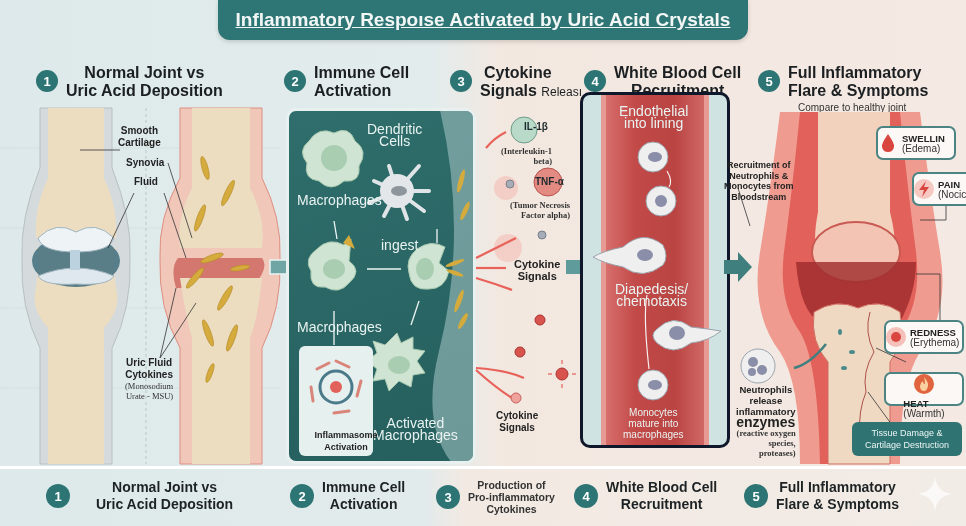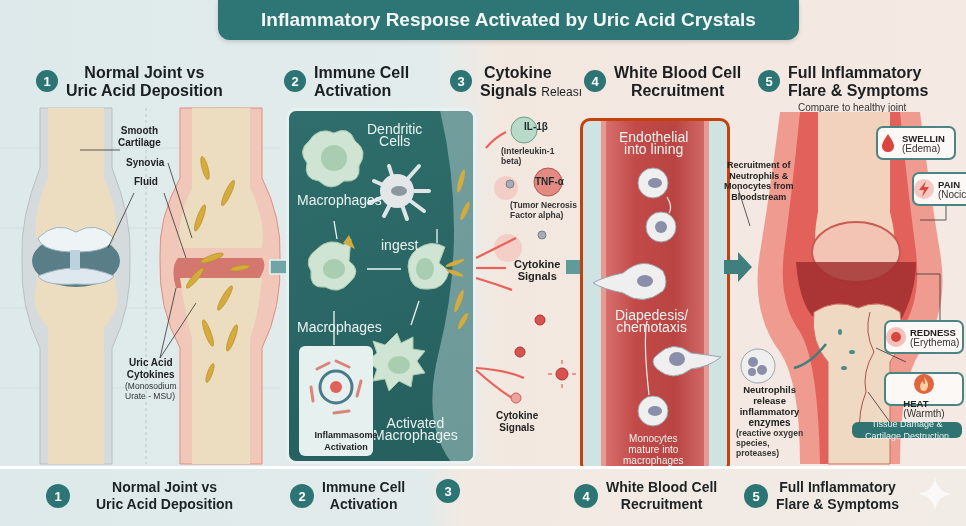--- a/index.html
+++ b/index.html
@@ -5,63 +5,64 @@
   * { box-sizing: border-box; margin: 0; padding: 0; }
   html, body { width: 966px; height: 526px; overflow: hidden; }
   body {
     font-family: "Liberation Sans", sans-serif;
     background: linear-gradient(90deg, #dde9ea 0%, #e3ecec 45%, #f3e8e0 52%, #f4e9e3 100%);
     position: relative;
     color: #1d2b2e;
   }
   .abs { position: absolute; }
   .title-bar {
-    left: 218px; top: 0; width: 581px; height: 40px;
+    left: 218px; top: 0; width: 530px; height: 40px;
     background: #2e7675; border-radius: 0 0 12px 12px;
     color: #f2f7f6; font-weight: bold; font-size: 19px;
     display: flex; align-items: center; justify-content: center;
     box-shadow: 0 2px 4px rgba(0,0,0,0.15);
+    text-decoration: underline;
   }
   .step-head { display: flex; align-items: flex-start; gap: 8px; }
   .num {
     width: 22px; height: 22px; border-radius: 50%; background: #2d7574; color: #fff;
     font-size: 13px; font-weight: bold; display: flex; align-items: center; justify-content: center;
     flex-shrink: 0; margin-top: 6px;
   }
   .step-title { font-size: 16px; font-weight: bold; line-height: 18px; color: #1b1f21; text-align: center; }
   .step-sub { font-size: 12px; font-weight: normal; }
   .lbl { font-size: 10px; font-weight: bold; color: #222; text-align: center; line-height: 12px; }
-  .lbl-sm { font-size: 8.5px; color: #333; text-align: left; line-height: 10px; }
+  .lbl-sm { font-size: 8.5px; color: #333; text-align: right; line-height: 10px; font-family: Liberation Serif, serif; }
   .white-lbl { color: #e9f3f1; font-size: 14px; text-align: center; line-height: 12px; }
   .panel-teal {
     left: 286px; top: 108px; width: 190px; height: 356px;
     background: linear-gradient(160deg, #2f6e6c, #255f5e);
     border-radius: 10px; border: 3px solid #e8f1f0;
     overflow: hidden;
   }
   .vessel-box {
-    left: 580px; top: 118px; width: 150px; height: 356px;
-    background: #cfe3e3; border-radius: 10px; border: 3px solid #c2410c;
+    left: 580px; top: 92px; width: 150px; height: 356px;
+    background: #cfe3e3; border-radius: 10px; border: 3px solid #0f172a;
     overflow: hidden;
   }
   .vessel {
     position: absolute; left: 18px; top: 0; width: 108px; height: 100%;
     background: linear-gradient(90deg, #d76f6c, #c24a48 30%, #b94442 70%, #d06866);
     border-left: 5px solid #e79a94; border-right: 5px solid #e79a94;
   }
   .symptom {
     position: absolute; width: 80px; height: 34px; background: #fbf8f5;
     border: 2px solid #4b8483; border-radius: 7px;
     display: flex; align-items: center; gap: 4px; padding: 0 0;
   }
   .symptom .ic { width: 20px; height: 20px; border-radius: 50%; flex-shrink: 0; display: flex; align-items: center; justify-content: center; color: #fff; font-size: 12px; }
   .symptom .t1 { font-size: 9.5px; font-weight: bold; color: #222; line-height: 11px; }
   .symptom .t2 { font-size: 10px; color: #333; line-height: 10px; }
   .tissue-badge {
-    left: 852px; top: 422px; width: 110px; height: 16px; background: #2f7473; color: #eaf4f3;
+    left: 852px; top: 422px; width: 110px; height: 34px; background: #2f7473; color: #eaf4f3;
     border-radius: 6px; font-size: 9px; text-align: center; line-height: 12px;
     display: flex; align-items: center; justify-content: center;
   }
   .footer {
     left: 0; top: 466px; width: 966px; height: 60px;
     border-top: 3px solid #fff;
     background: linear-gradient(90deg, #dde9ea 0%, #e2ebeb 44%, #f2e9e2 48%, #f2ece6 100%);
   }
   .footer-item { position: absolute; top: 10px; display: flex; align-items: center; gap: 8px; }
   .footer-item .num { margin-top: 0; width: 24px; height: 24px; }
@@ -159,21 +160,21 @@
     <line x1="160" y1="250" x2="196" y2="195"></line>
   </g>
 </svg>
 <div class="abs lbl" style="left:118px; top:125px;">
   <div>Smooth</div>
   <div>Cartilage</div>
 </div>
 <div class="abs lbl" style="left:126px; top:157px;">Synovia</div>
 <div class="abs lbl" style="left:134px; top:176px;">Fluid</div>
 <div class="abs" style="left:125px; top:357px; text-align:center;">
-  <div class="lbl">Uric Acid</div>
+  <div class="lbl">Uric Fluid</div>
   <div class="lbl">Cytokines</div>
   <div class="lbl-sm">(Monosodium</div>
   <div class="lbl-sm">Urate - MSU)</div>
 </div>
 
 <svg class="abs" style="left:270px; top:250px;" width="40" height="34">
   <path d="M0 10 L20 10 L20 2 L36 17 L20 32 L20 24 L0 24 Z" fill="#6fa6a5" stroke="#eaf3f2" stroke-width="1.5"></path>
 </svg>
 
 <div class="abs panel-teal">
@@ -394,21 +395,21 @@
 <div class="abs lbl" style="left:724px; top:160px; font-size:9px; line-height:10.5px;">
   <div>Recruitment of</div>
   <div>Neutrophils &amp;</div>
   <div>Monocytes from</div>
   <div>Bloodstream</div>
 </div>
 <div class="abs" style="left:736px; top:384px; text-align:center;">
   <div class="lbl" style="font-size:9.5px; line-height:11px;">Neutrophils</div>
   <div class="lbl" style="font-size:9.5px; line-height:11px;">release</div>
   <div class="lbl" style="font-size:9.5px; line-height:11px;">inflammatory</div>
-  <div class="lbl" style="font-size:10px; line-height:11px;">enzymes</div>
+  <div class="lbl" style="font-size:14px; line-height:11px;">enzymes</div>
   <div class="lbl-sm" style="font-weight:bold;">(reactive oxygen</div>
   <div class="lbl-sm" style="font-weight:bold;">species,</div>
   <div class="lbl-sm" style="font-weight:bold;">proteases)</div>
 </div>
 
 <div class="symptom" style="left:876px; top:126px;">
   <span class="ic" style="background:transparent;">
     <svg width="14" height="18">
         <path d="M7 0 Q14 10 13 13 Q12 18 7 18 Q2 18 1 13 Q0 10 7 0 Z" fill="#d9453f"></path>
       </svg>
@@ -466,20 +467,25 @@
   </div>
   <div class="footer-item" style="left:290px;">
     <div class="num">2</div>
     <div class="ft">
         <div>Immune Cell</div>
         <div>Activation</div>
       </div>
   </div>
   <div class="footer-item" style="left:436px;">
     <div class="num">3</div>
+    <div class="ft-sm">
+        <div>Production of</div>
+        <div>Pro-inflammatory</div>
+        <div>Cytokines</div>
+      </div>
   </div>
   <div class="footer-item" style="left:574px;">
     <div class="num">4</div>
     <div class="ft">
         <div>White Blood Cell</div>
         <div>Recruitment</div>
       </div>
   </div>
   <div class="footer-item" style="left:744px;">
     <div class="num">5</div>

